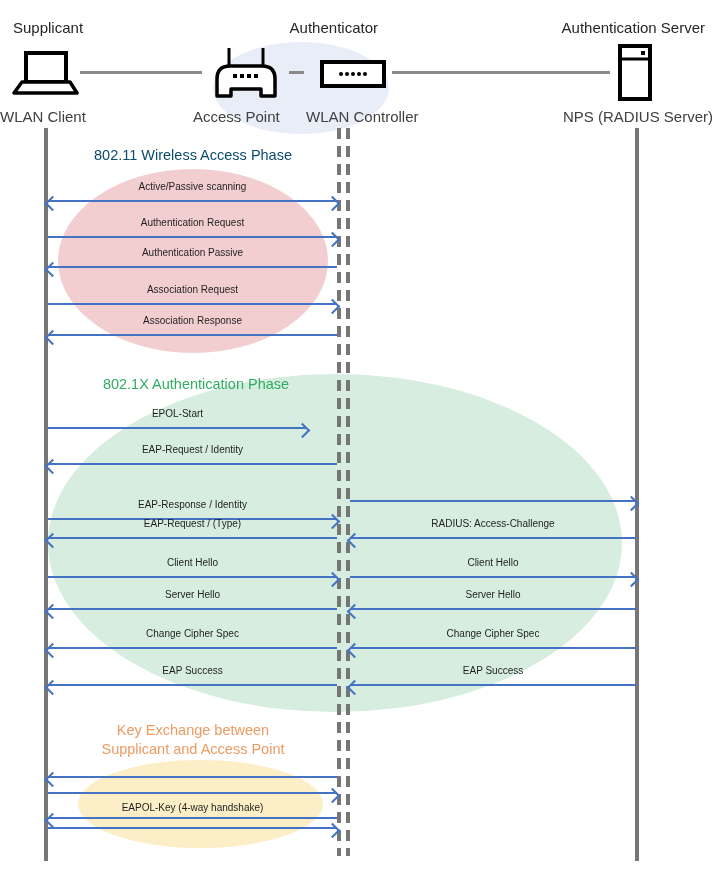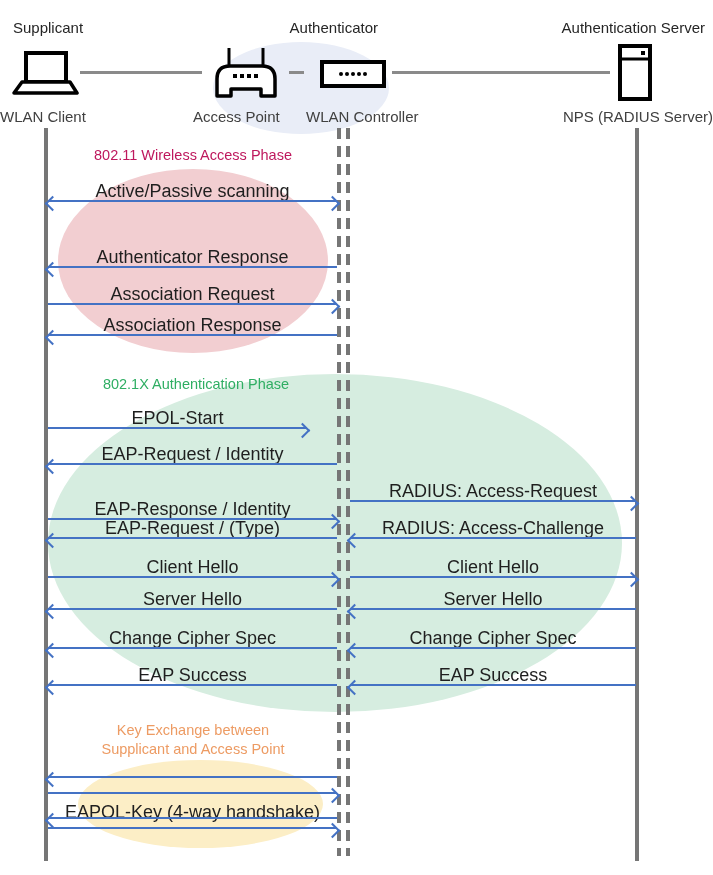--- a/index.html
+++ b/index.html
@@ -20,27 +20,27 @@
   .el-key   { left:78px;  top:760px; width:245px; height:88px;  background:#fceec6; }
   
   .lifeline { position:absolute; top:128px; width:4px; height:733px; background:#767676; z-index:1; }
   .ll-left  { left:44px; }
   .ll-right { left:635px; }
   .ll-dash  { position:absolute; top:128px; width:4px; height:728px; z-index:1;
               background:repeating-linear-gradient(to bottom,#767676 0 11px,transparent 11px 18px); }
   .ld-a { left:337px; } .ld-b { left:346px; }
   
   .ptitle { position:absolute; z-index:2; text-align:center; font-size:14.5px; white-space:nowrap; }
-  .t-red    { color:#be185d; }
+  .t-red    { color:#0c4a6e; }
   .t-green  { color:#2fae63; }
   .t-orange { color:#ed9b63; }
   
   .msg { position:absolute; height:26px; z-index:3; }
   .mlabel { position:absolute; top:0; left:0; right:0; text-align:center;
-            font-size:18px; color:#1f1f1f; white-space:nowrap; }
+            font-size:10px; color:#1f1f1f; white-space:nowrap; }
   .msg.tight .mlabel { top:4px; }
   .mline { position:absolute; left:0; right:0; top:19px; height:0; border-top:2px solid #4472c4; }
   .hd { position:absolute; width:9px; height:9px; top:-4px; }
   .hd.hr { right:-1px; border-top:2.5px solid #4472c4; border-right:2.5px solid #4472c4; transform:rotate(45deg); }
   .hd.hl { left:-1px;  border-top:2.5px solid #4472c4; border-left:2.5px solid #4472c4; transform:rotate(-45deg); }
 </style>
 </head>
 <body>
 
 <div class="canvas">
@@ -109,22 +109,28 @@
   <div class="ptitle t-orange" style="left:48px;top:722px;width:290px;">Key Exchange between</div>
   <div class="ptitle t-orange" style="left:48px;top:741px;width:290px;">Supplicant and Access Point</div>
 
   <div class="msg" style="left:48px;top:181px;width:289px;">
     <span class="mlabel">Active/Passive scanning</span>
     <div class="mline">
         <i class="hd hl"></i>
         <i class="hd hr"></i>
       </div>
   </div>
+  <div class="msg" style="left:48px;top:217px;width:289px;">
+    <span class="mlabel">Authentication Request</span>
+    <div class="mline">
+        <i class="hd hr"></i>
+      </div>
+  </div>
   <div class="msg" style="left:48px;top:247px;width:289px;">
-    <span class="mlabel">Authenticator Response</span>
+    <span class="mlabel">Authentication Passive</span>
     <div class="mline">
         <i class="hd hl"></i>
       </div>
   </div>
   <div class="msg" style="left:48px;top:284px;width:289px;">
     <span class="mlabel">Association Request</span>
     <div class="mline">
         <i class="hd hr"></i>
       </div>
   </div>
@@ -201,21 +207,20 @@
       </div>
   </div>
   <div class="msg" style="left:48px;top:808px;width:289px;">
     <span class="mlabel"></span>
     <div class="mline">
         <i class="hd hr"></i>
       </div>
   </div>
 
   <div class="msg" style="left:350px;top:481px;width:286px;">
-    <span class="mlabel">RADIUS: Access-Request</span>
     <div class="mline">
         <i class="hd hr"></i>
       </div>
   </div>
   <div class="msg" style="left:350px;top:518px;width:286px;">
     <span class="mlabel">RADIUS: Access-Challenge</span>
     <div class="mline">
         <i class="hd hl"></i>
       </div>
   </div>

